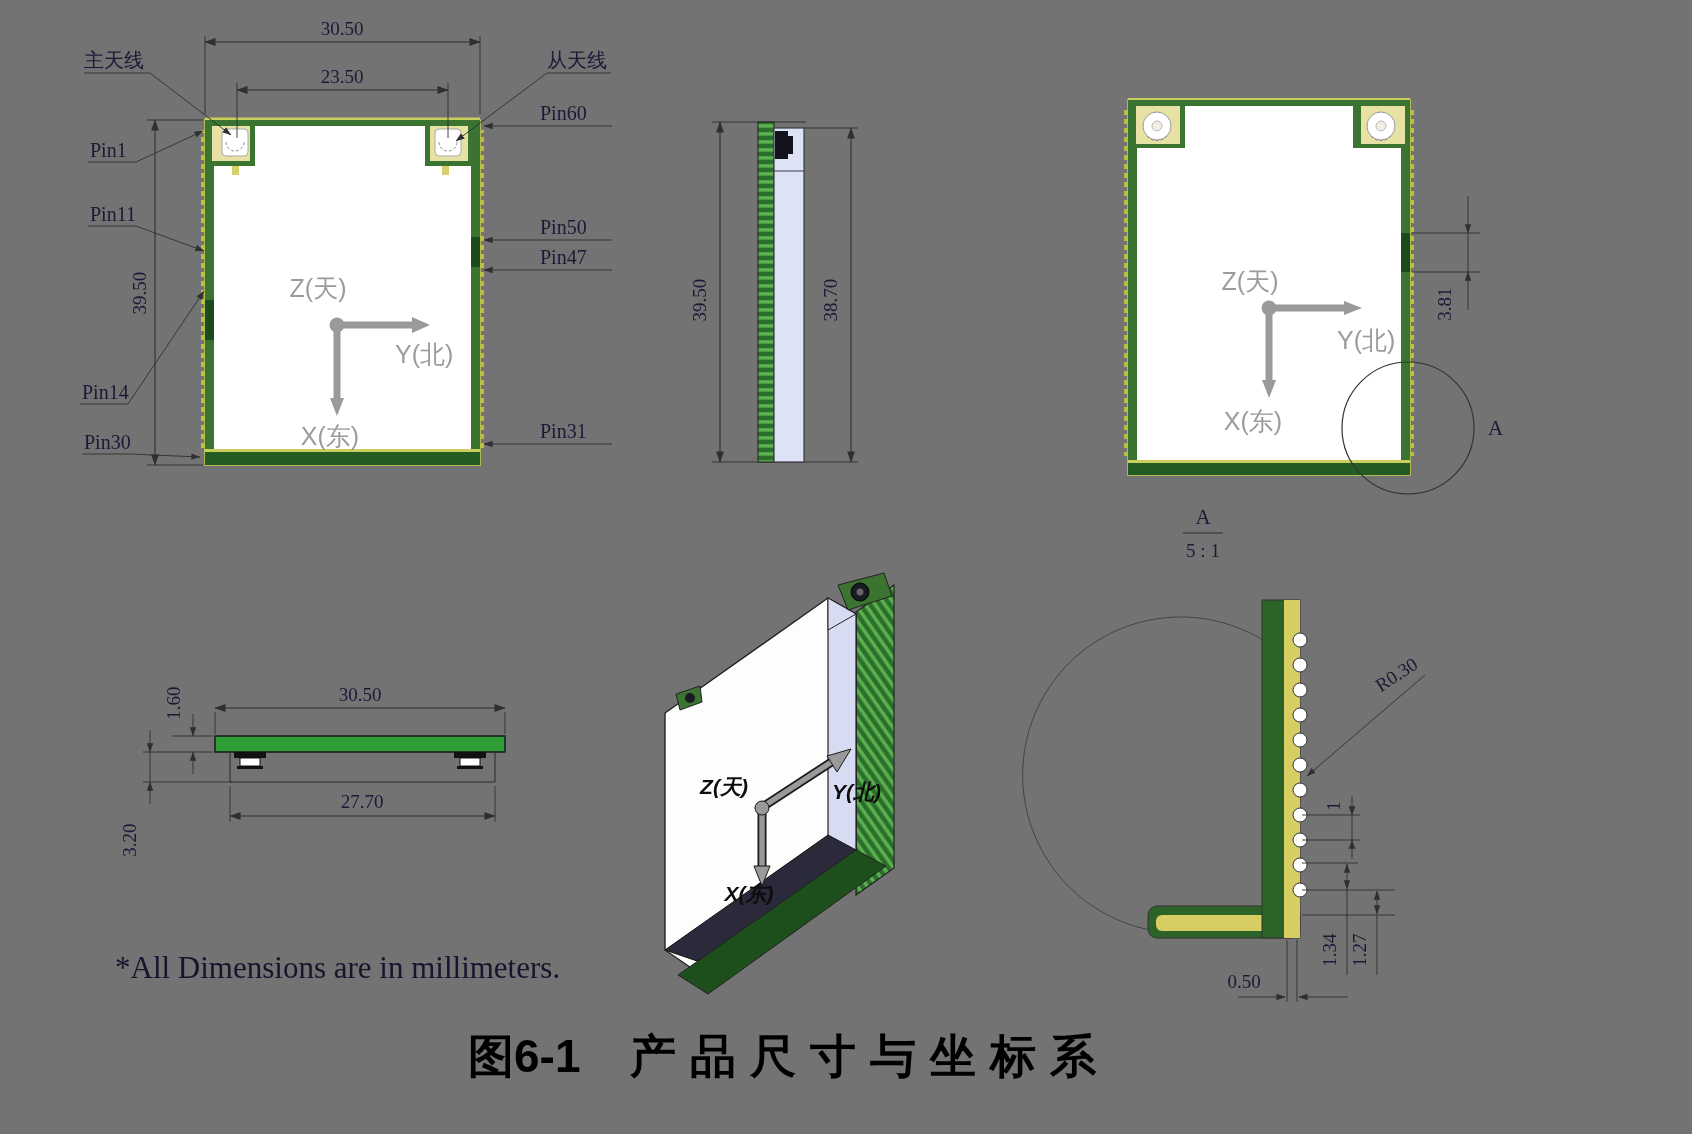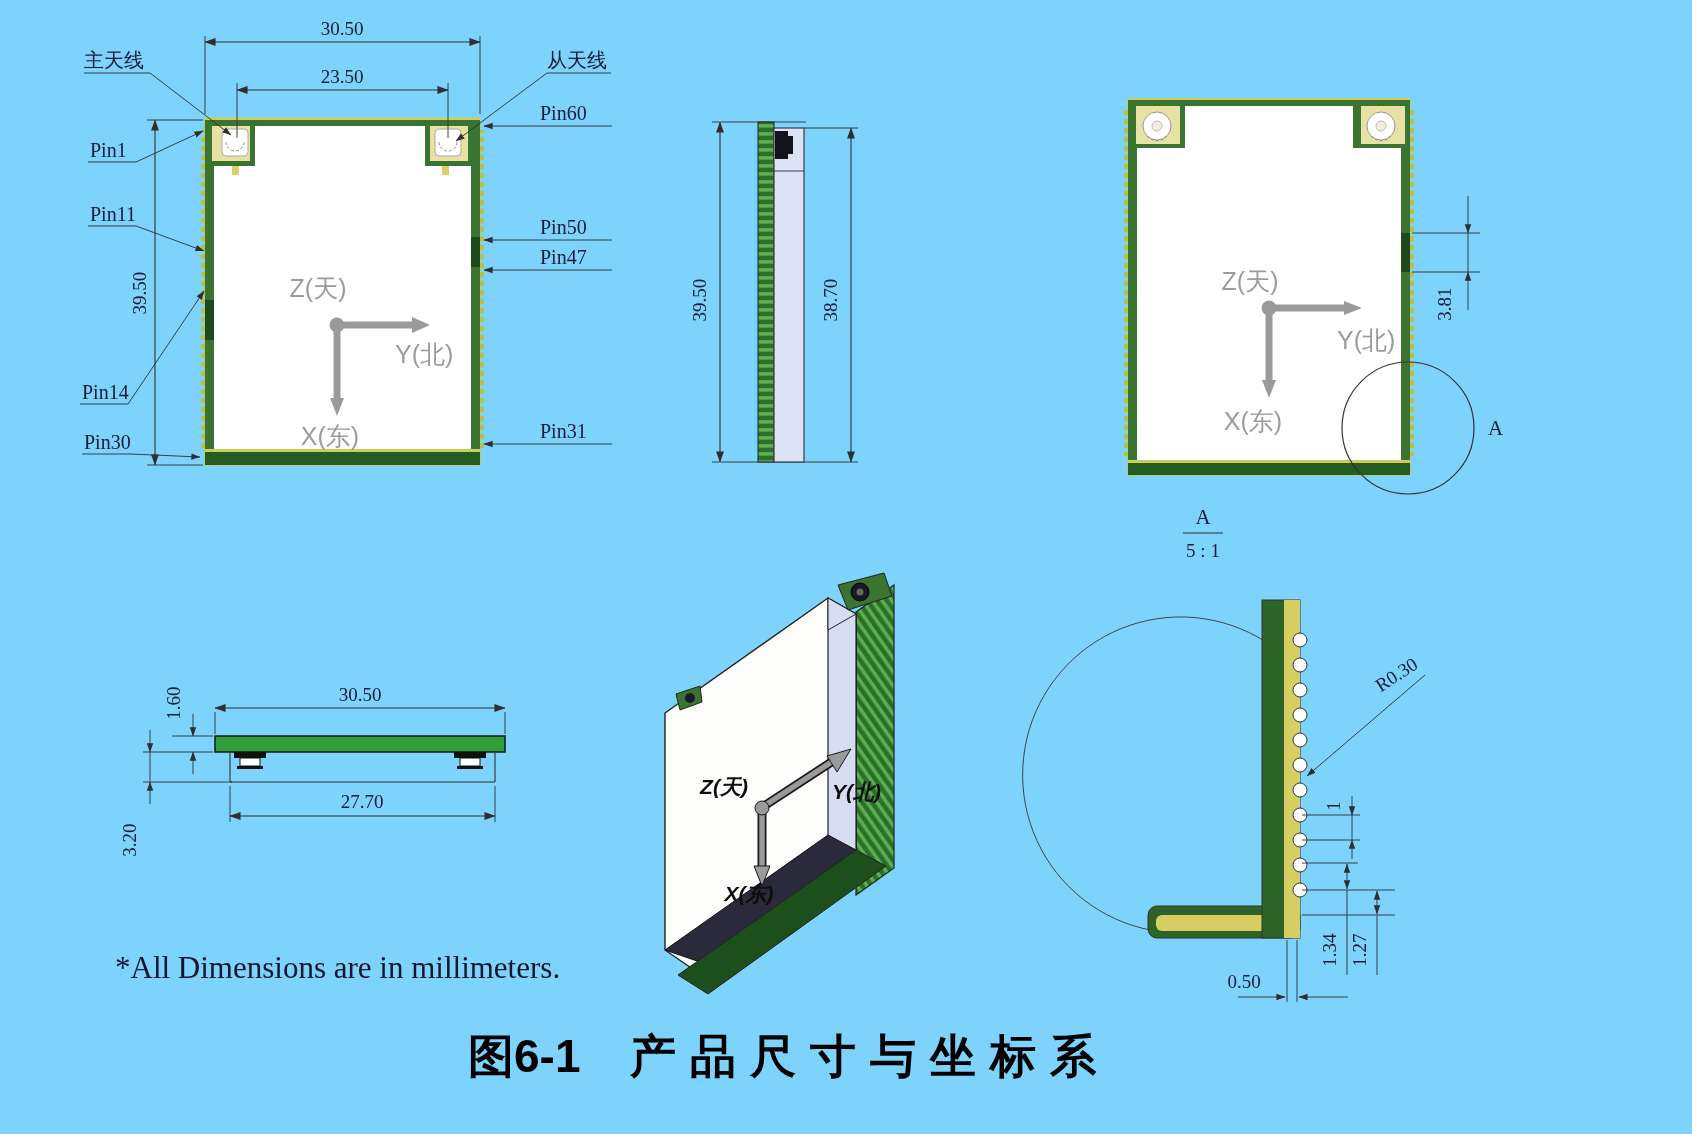--- a/index.html
+++ b/index.html
@@ -1,16 +1,16 @@
 <!DOCTYPE html>
 <html><head>
 <meta charset="utf-8">
 <style>
   html,body{margin:0;padding:0;background:#ffffff;}
-  .stage{position:relative;width:1692px;height:1134px;background:#7dd3fc;overflow:hidden;}
+  .stage{position:relative;width:1692px;height:1134px;background:#737373;overflow:hidden;}
   svg{display:block;}
   .ln  {stroke:#2f2f2f;stroke-width:1.1;fill:none;}
   .lnt {stroke:#2f2f2f;stroke-width:0.9;fill:none;}
   .dimtxt{font:19px "Liberation Serif","DejaVu Serif",serif;fill:#1a1a38;}
   .labtxt{font:20px "Liberation Serif","DejaVu Serif",serif;fill:#1a1a38;}
   .atxt  {font:21px "Liberation Serif","DejaVu Serif",serif;fill:#1a1a38;}
   .axtxt {font:25px "Liberation Sans","DejaVu Sans",sans-serif;fill:#9b9b9b;}
   .isotxt{font:italic bold 21px "Liberation Sans","DejaVu Sans",sans-serif;fill:#0d0d0d;}
   .note  {font:31px "Liberation Serif","DejaVu Serif",serif;fill:#15152e;}
   .cap   {font:bold 46px "Liberation Sans","DejaVu Sans",sans-serif;fill:#000;}

